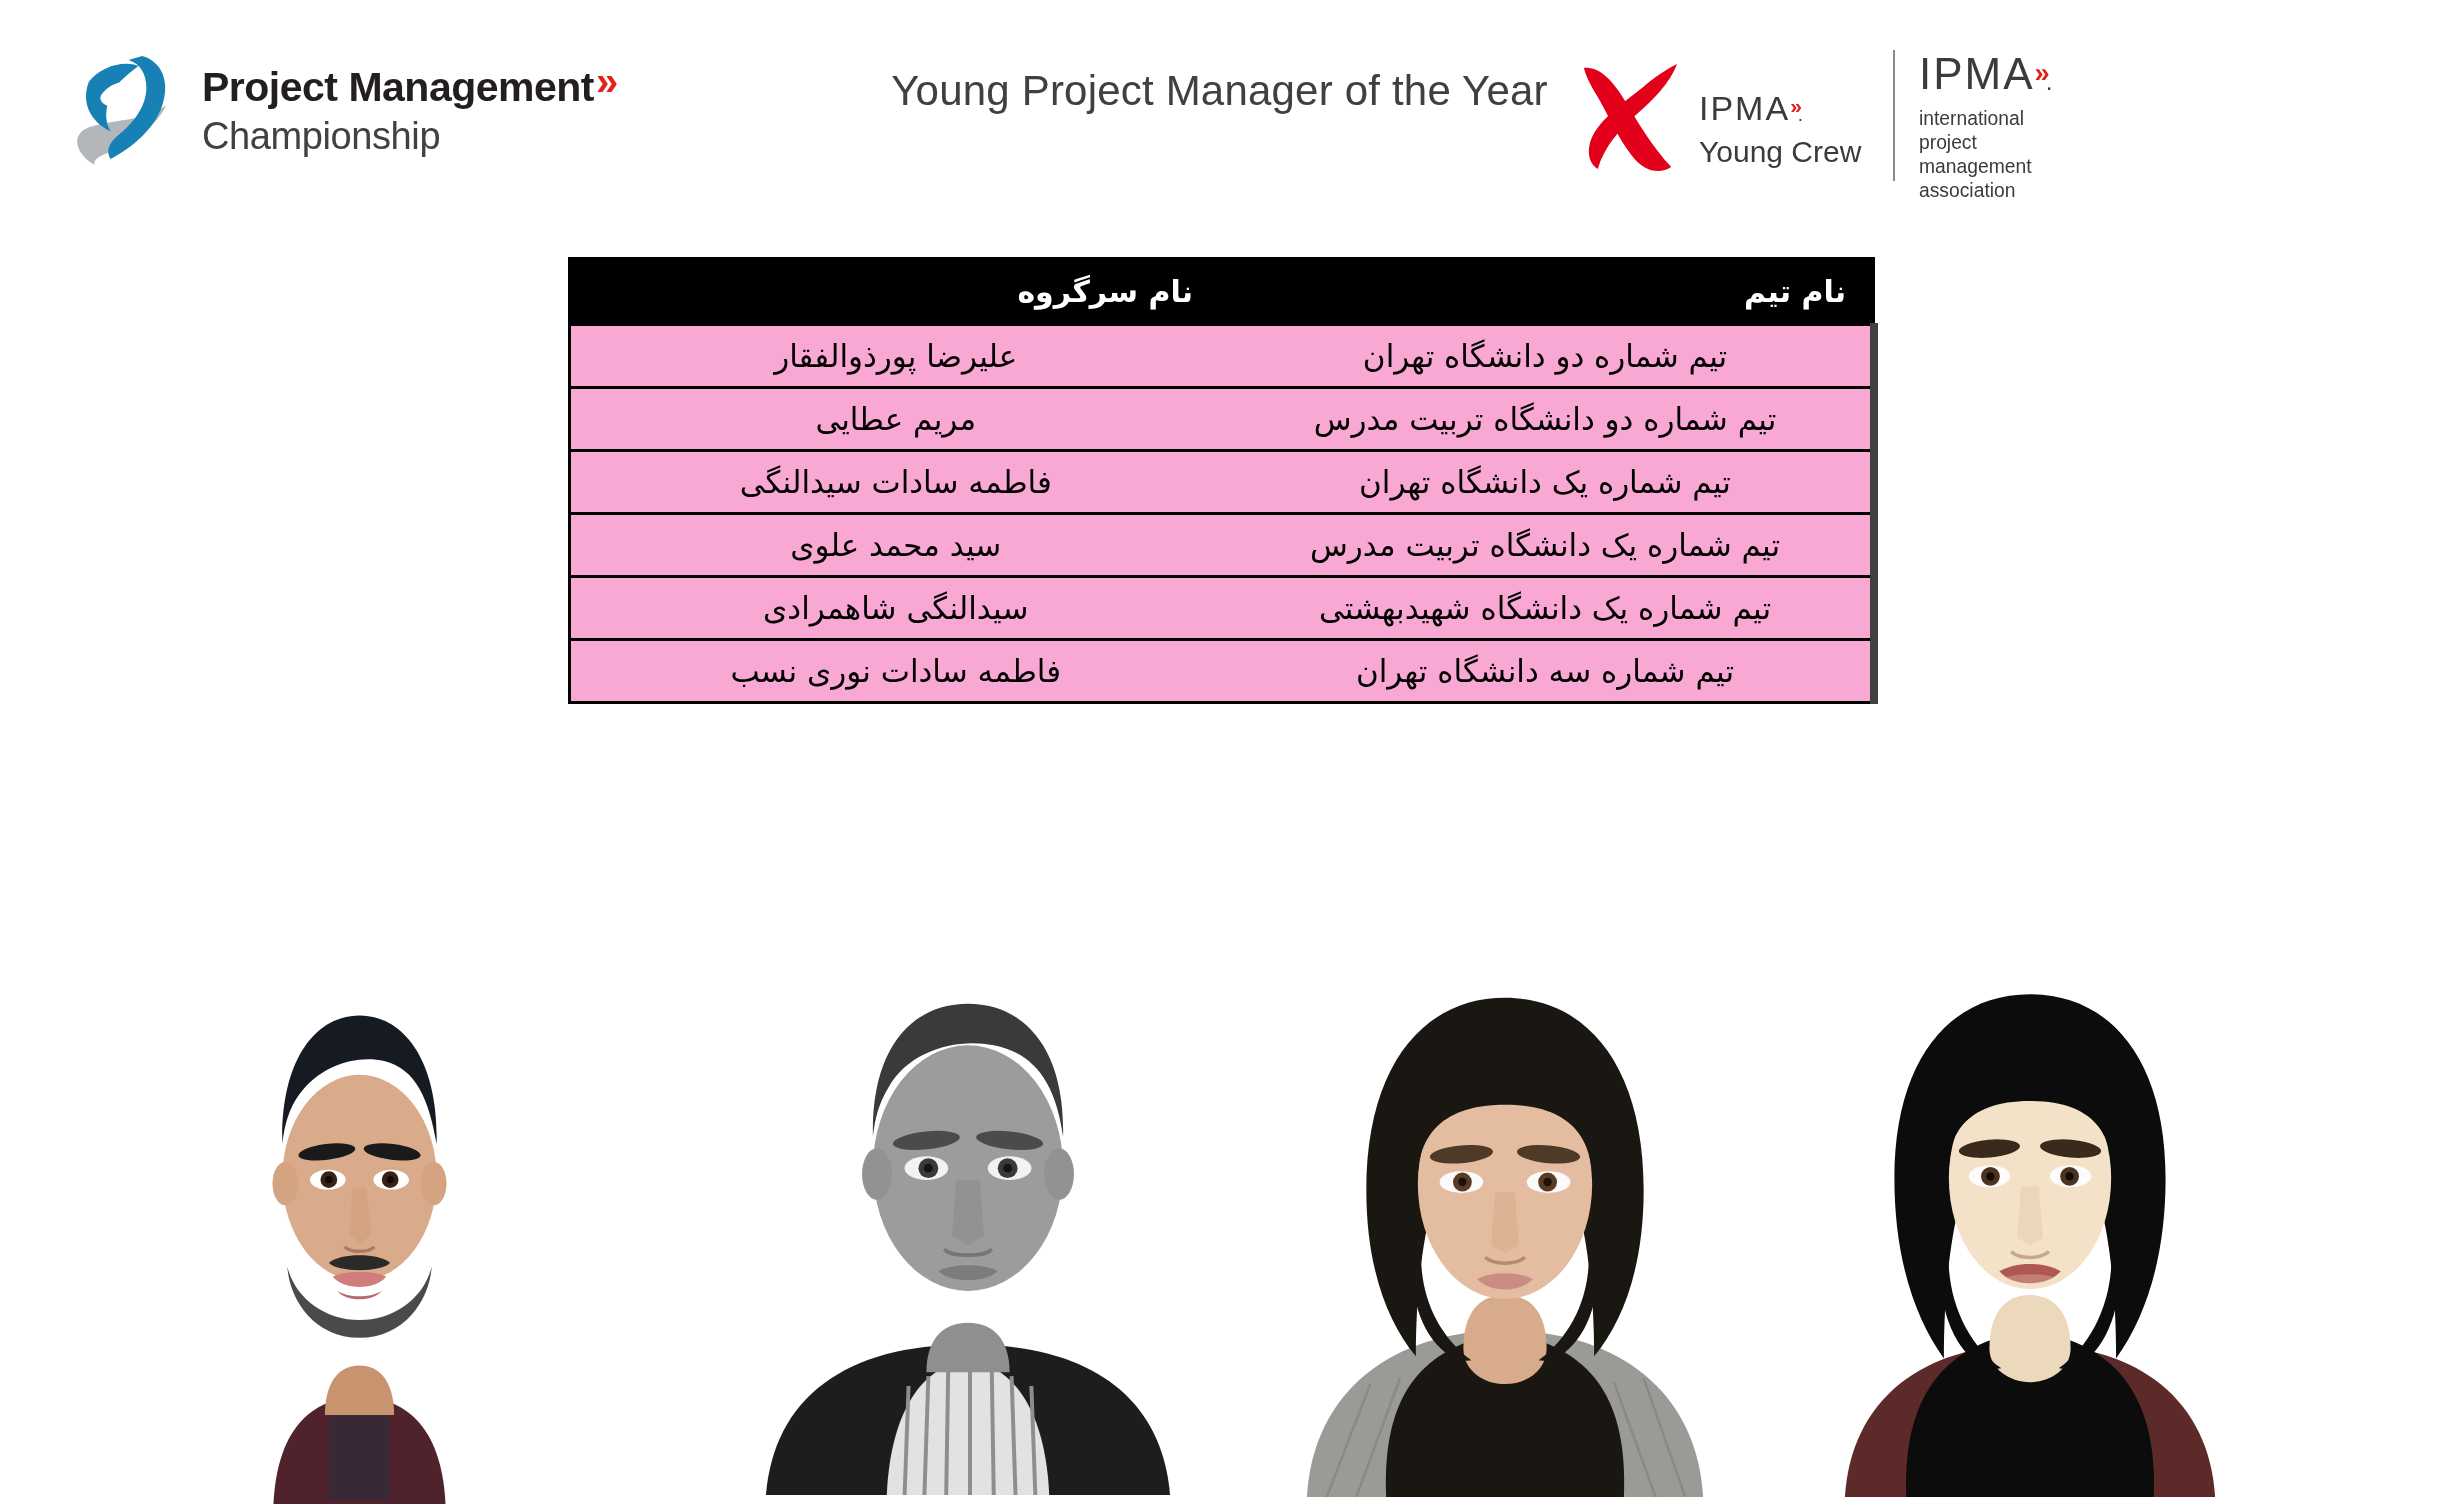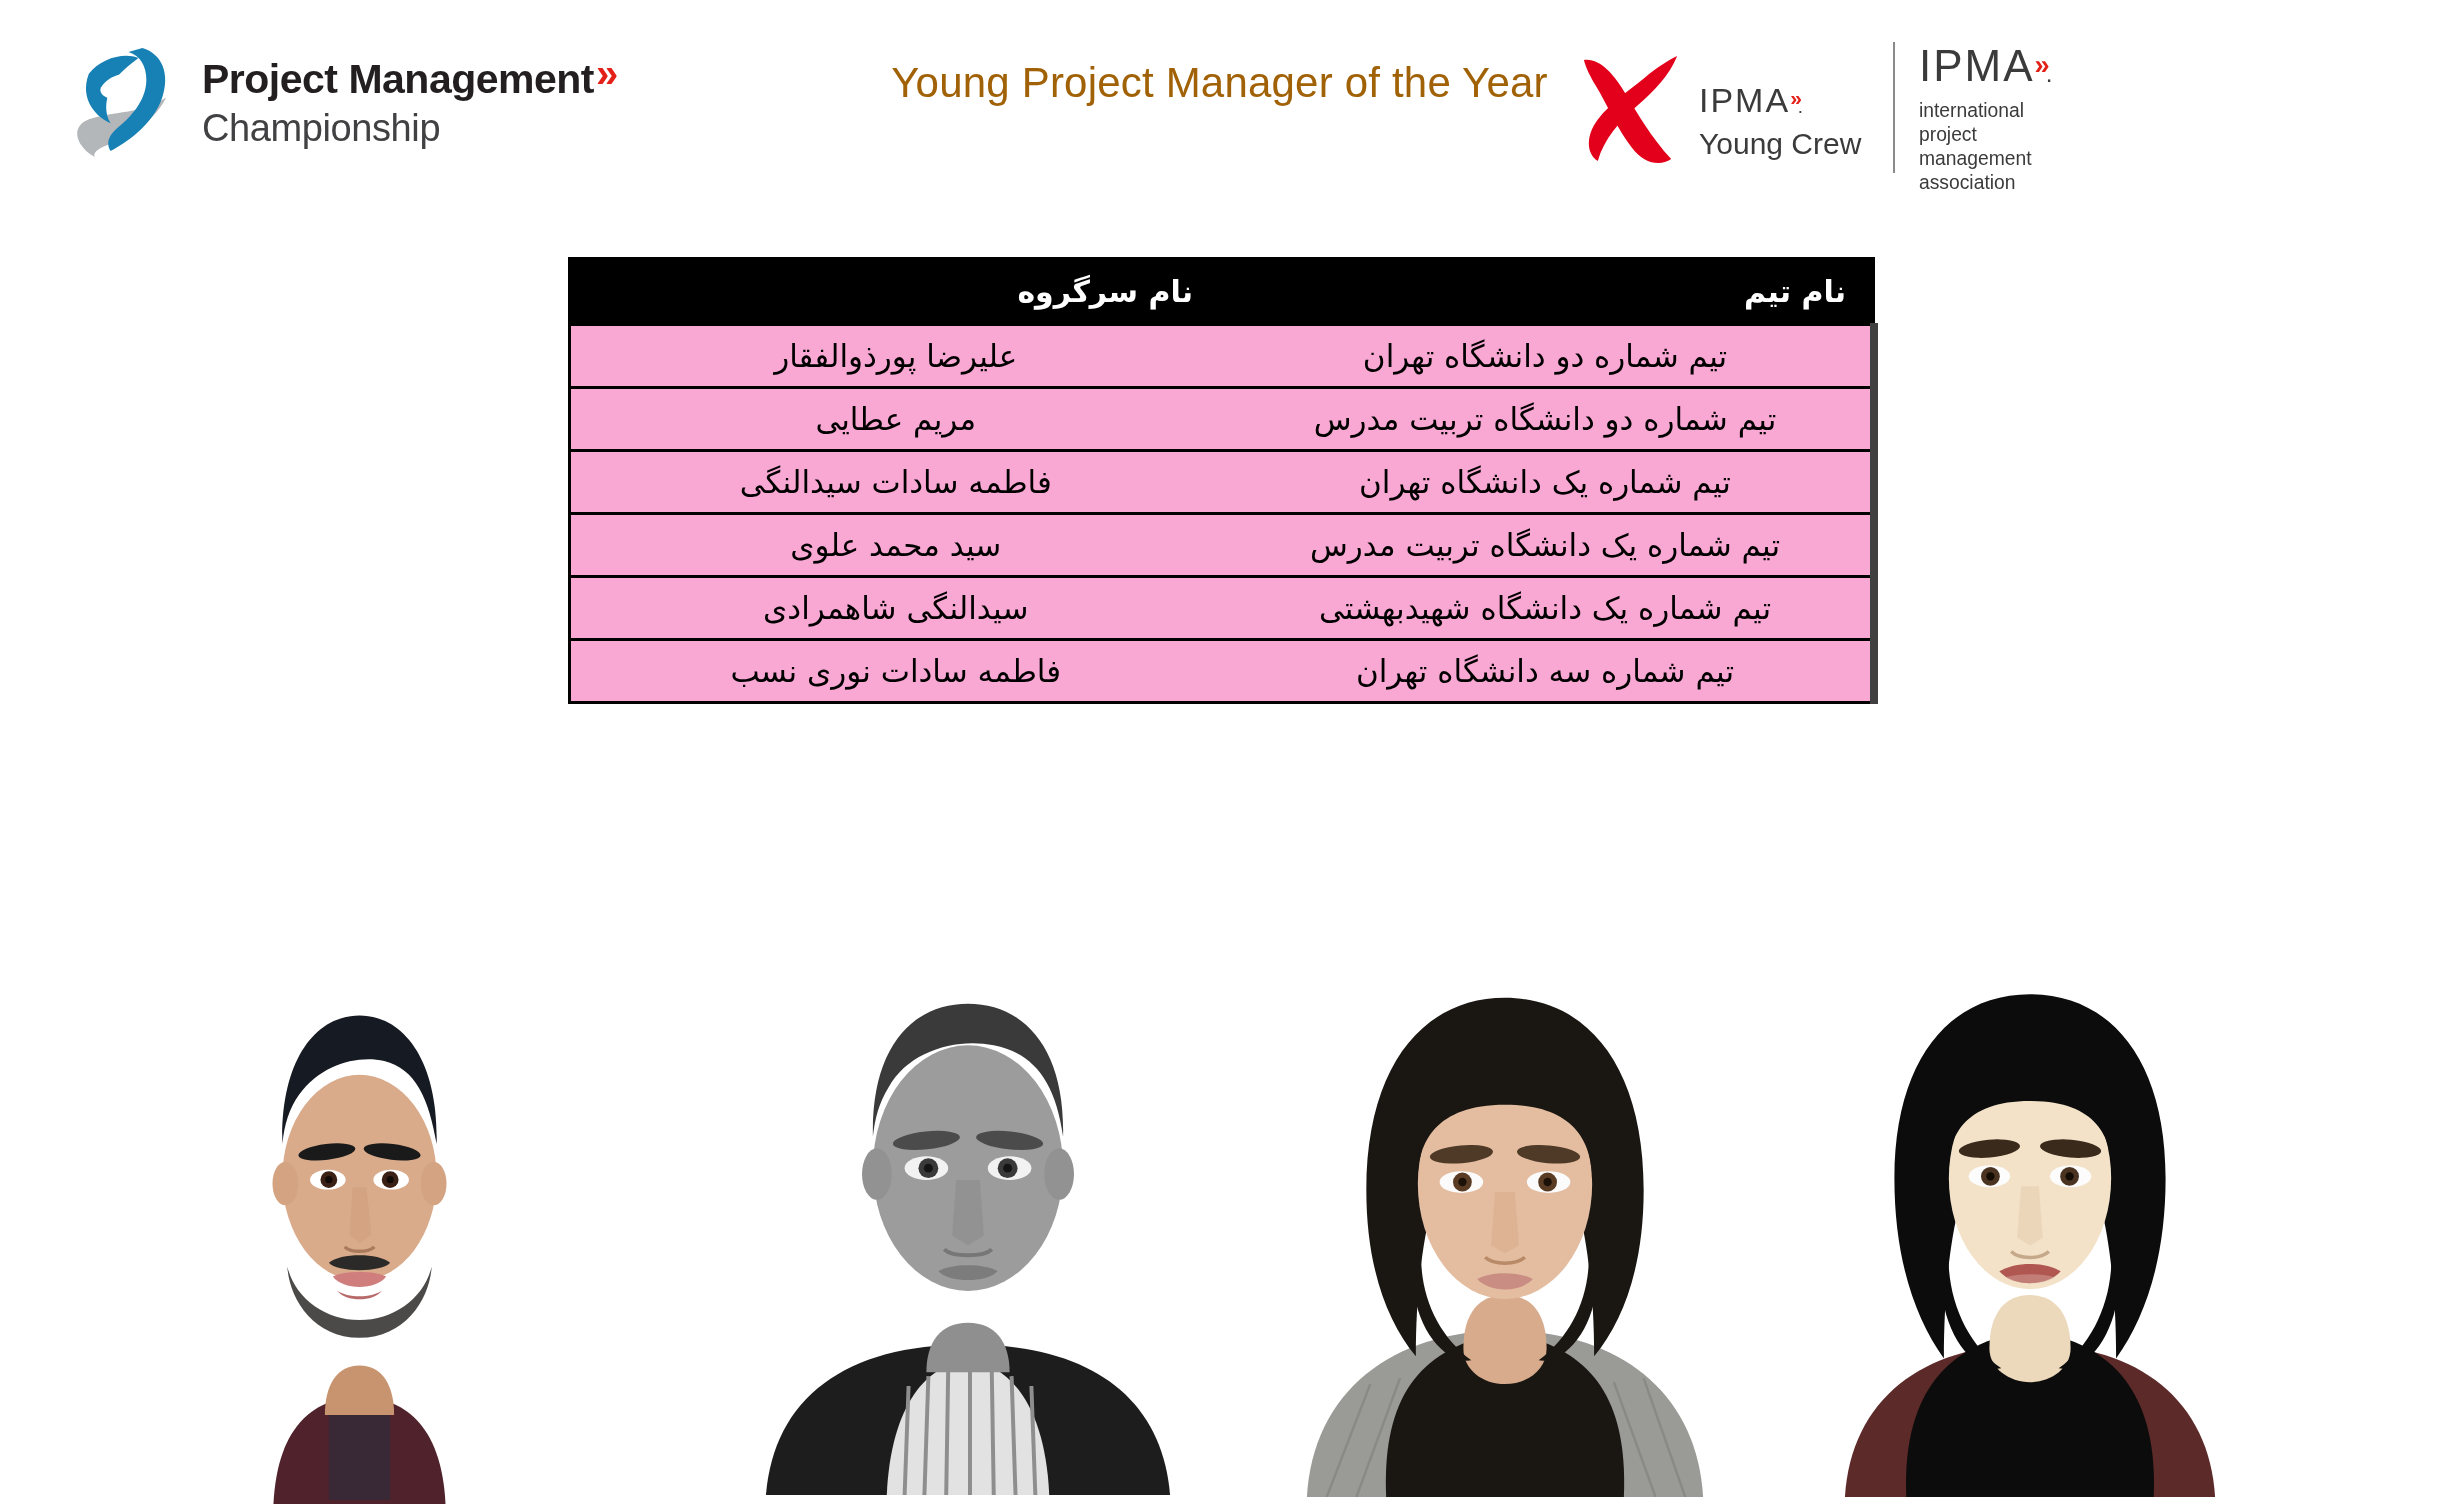--- a/index.html
+++ b/index.html
@@ -12,21 +12,21 @@
     width: 2439px;
     height: 1507px;
     position: relative;
     overflow: hidden;
     font-family: "DejaVu Sans", "Liberation Sans", sans-serif;
   }
 
   
   #header {
     position: absolute;
-    top: 4px; left: 0;
+    top: 12px; left: 0;
     width: 2140px;
     height: 213px;
   }
 
   
   #pmc-logo {
     position: absolute;
     left: 71px;
     top: 38px;
     width: 564px;
@@ -73,21 +73,21 @@
   
   #slide-title {
     position: absolute;
     left: 0;
     top: 55px;
     width: 2439px;
     text-align: center;
     font-family: "Liberation Sans", sans-serif;
     font-size: 42px;
     font-weight: 400;
-    color: #a16207;
+    color: #404040;
     letter-spacing: 0.2px;
   }
 
   
   #ipma-block {
     position: absolute;
     right: 51px;
     top: 30px;
     width: 515px;
     height: 149px;

